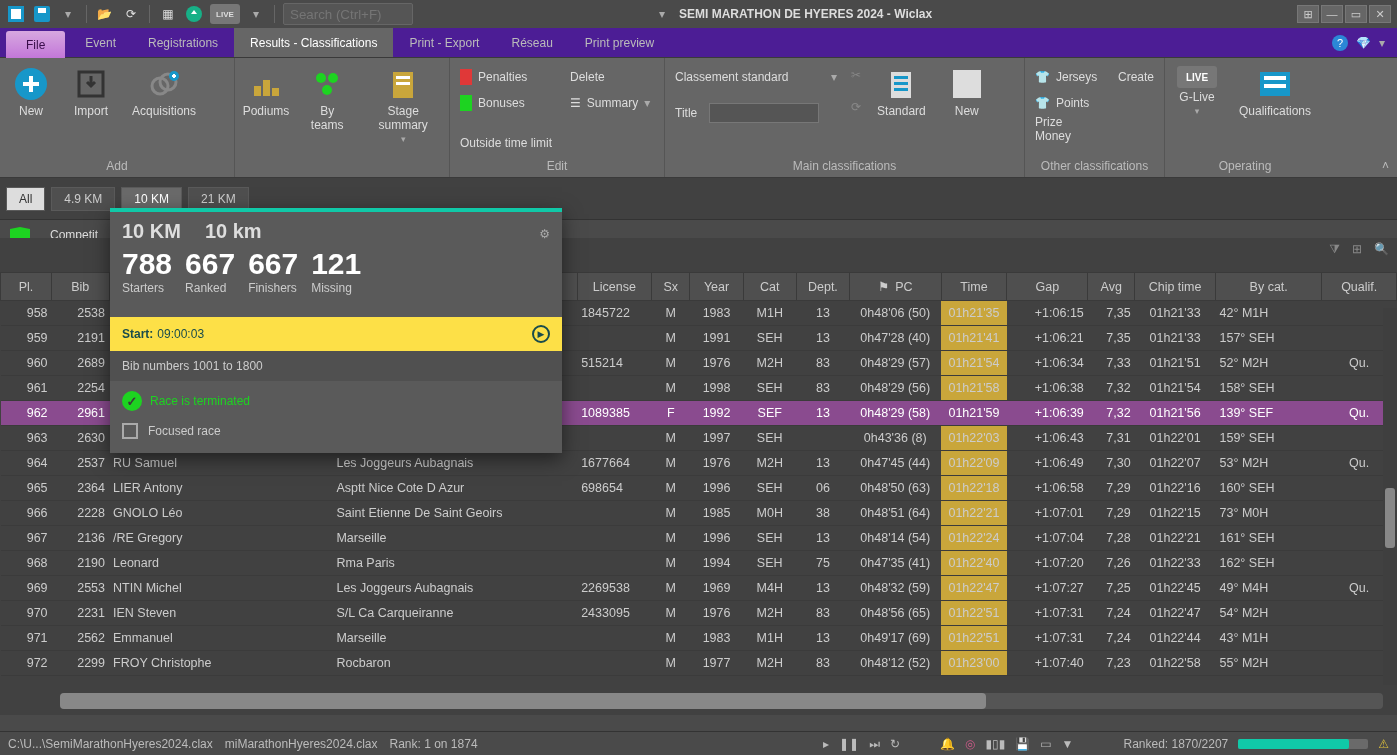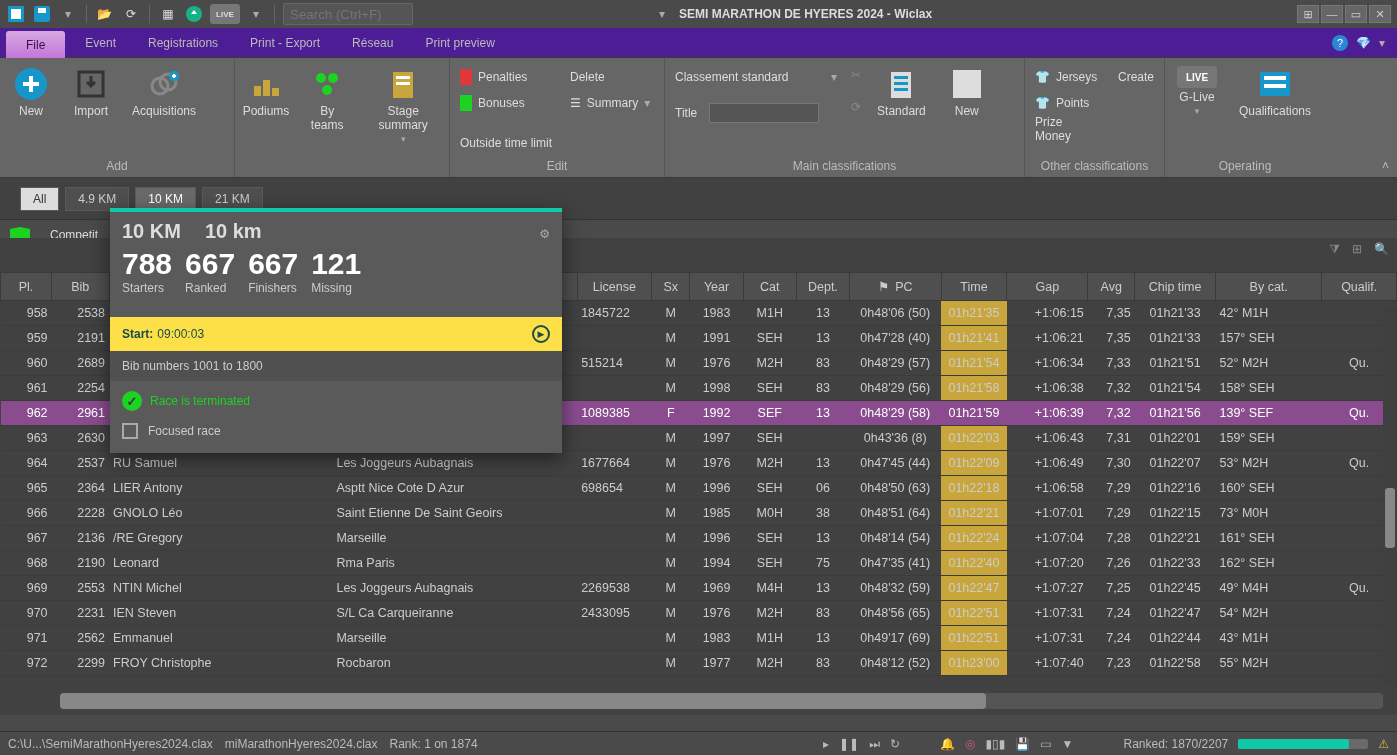--- a/index.html
+++ b/index.html
@@ -23,21 +23,21 @@
   .rgroup { border-right:1px solid #555; display:flex; flex-direction:column; padding:4px 6px 2px 6px;}
   .rgroup .content { flex:1; display:flex; align-items:flex-start; gap:10px;}
   .rgroup .glabel { text-align:center; color:#bbb; font-size:12px; padding:2px 0;}
   .rbtn { display:flex; flex-direction:column; align-items:center; gap:2px; padding:4px 6px; color:#ddd; min-width:50px;}
   .rbtn .ico { width:36px; height:36px; display:flex; align-items:center; justify-content:center;}
   .rbtn .lbl { font-size:12px; text-align:center;}
   .vstack { display:flex; flex-direction:column; gap:4px; padding-top:4px;}
   .hitem { display:flex; align-items:center; gap:6px; height:22px; padding:0 4px;}
   .ribbon .collapse { position:absolute; right:8px; bottom:4px; color:#bbb; }
   
-  .dtabs { height:42px; background:#414141; display:flex; align-items:center; padding-left:20px; gap:6px; border-bottom:1px solid #333;}
+  .dtabs { height:42px; background:#414141; display:flex; align-items:center; padding-left:6px; gap:6px; border-bottom:1px solid #333;}
   .dtab { height:24px; padding:0 12px; display:flex; align-items:center; background:#4f4f4f; color:#ccc; border:1px solid #5a5a5a;}
   .dtab.all { background:#ddd; color:#333;}
   .dtab.sel { background:#6a6a6a; color:#fff; position:relative;}
   
   .compbar { height:30px; background:#4a4a4a; display:flex; align-items:center; padding-left:8px; gap:18px;}
   
   .grid-wrap { position:absolute; left:0; right:0; top:238px; bottom:40px; background:#414141; overflow:hidden;}
   .grid-wrap .filterbar { position:absolute; right:8px; top:4px; display:flex; gap:12px; color:#888;}
   table.results { width:100%; border-collapse:collapse; table-layout:fixed; font-size:12.5px; margin-top:34px;}
   table.results th { background:#4f4f4f; color:#ccc; font-weight:normal; border:1px solid #3a3a3a; height:28px; padding:0 4px; overflow:hidden; white-space:nowrap; text-overflow:ellipsis;}
@@ -115,20 +115,21 @@
     <div class="winbtn">—</div>
     <div class="winbtn">▭</div>
     <div class="winbtn">✕</div>
   </div>
 </div>
 
 <div class="tabs">
   <div class="tab file">File</div>
   <div class="tab">Event</div>
   <div class="tab">Registrations</div>
+  <div class="tab active">Results - Classifications</div>
   <div class="tab">Print - Export</div>
   <div class="tab">Réseau</div>
   <div class="tab">Print preview</div>
   <div class="right">
     <span style="width:16px;height:16px;border-radius:50%;background:#2b87d6;color:#fff;display:flex;align-items:center;justify-content:center;font-size:11px;">?</span>
     <span>💎</span>
     <span style="color:#aaa;">▾</span>
   </div>
 </div>
 

